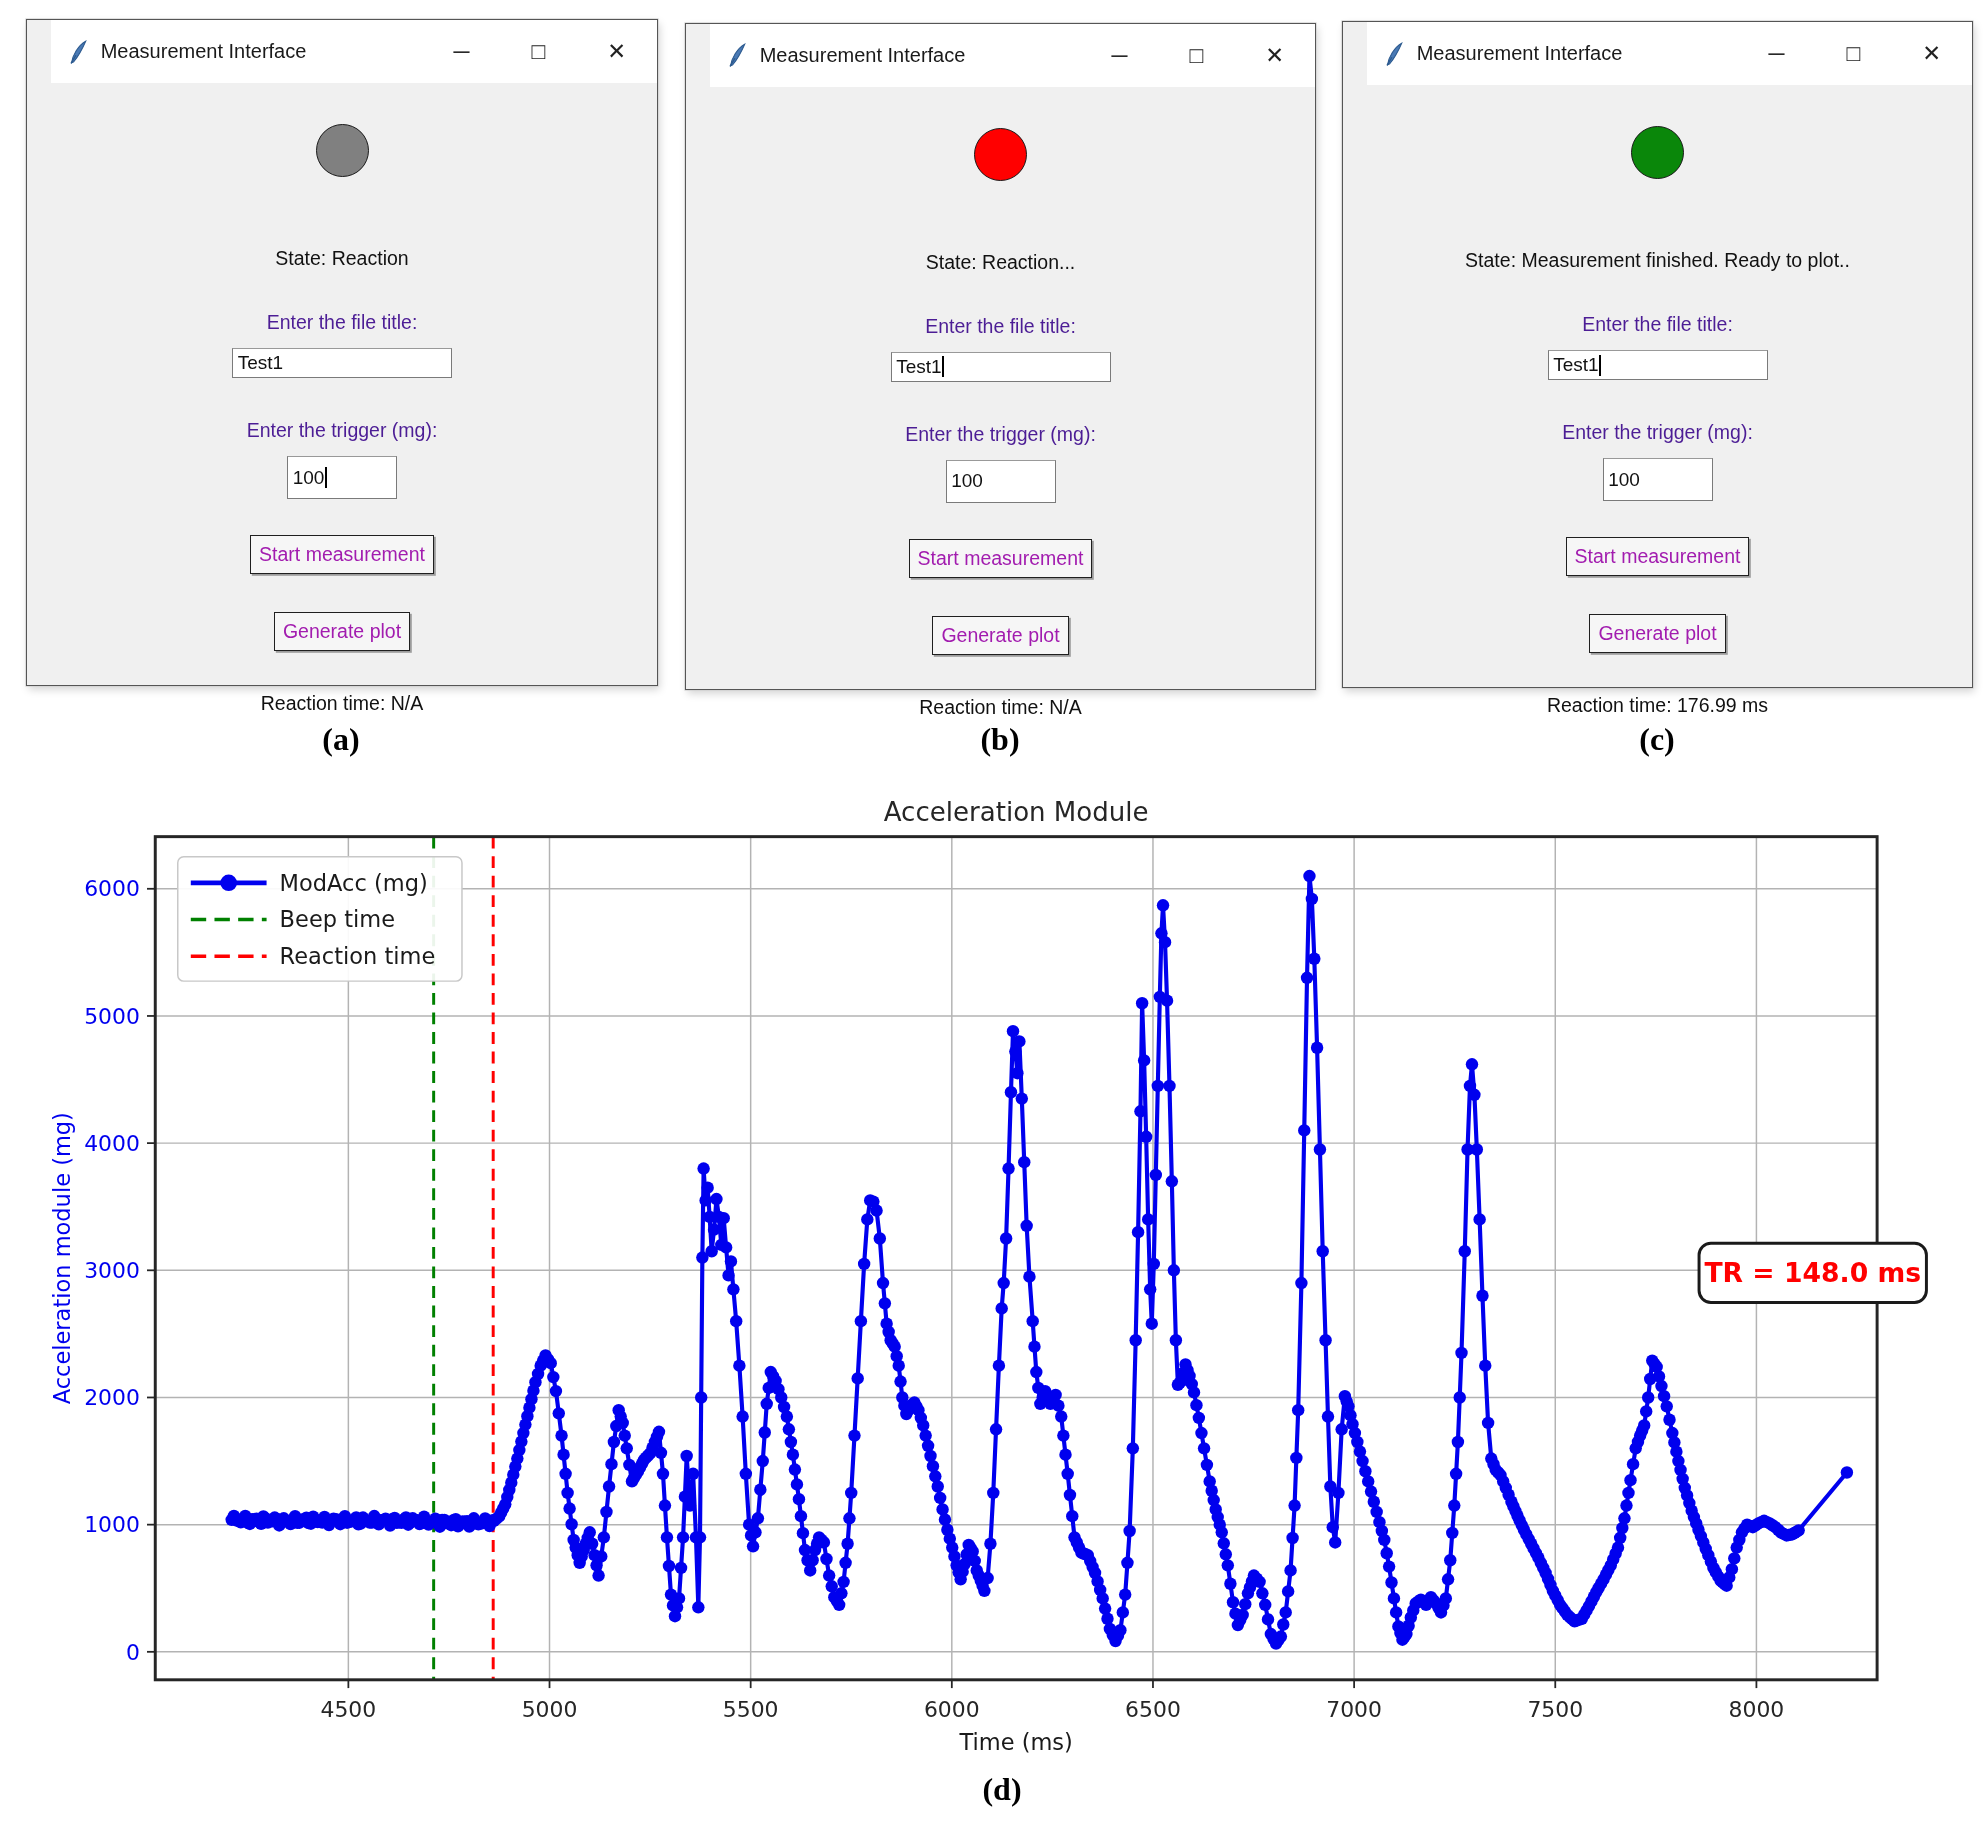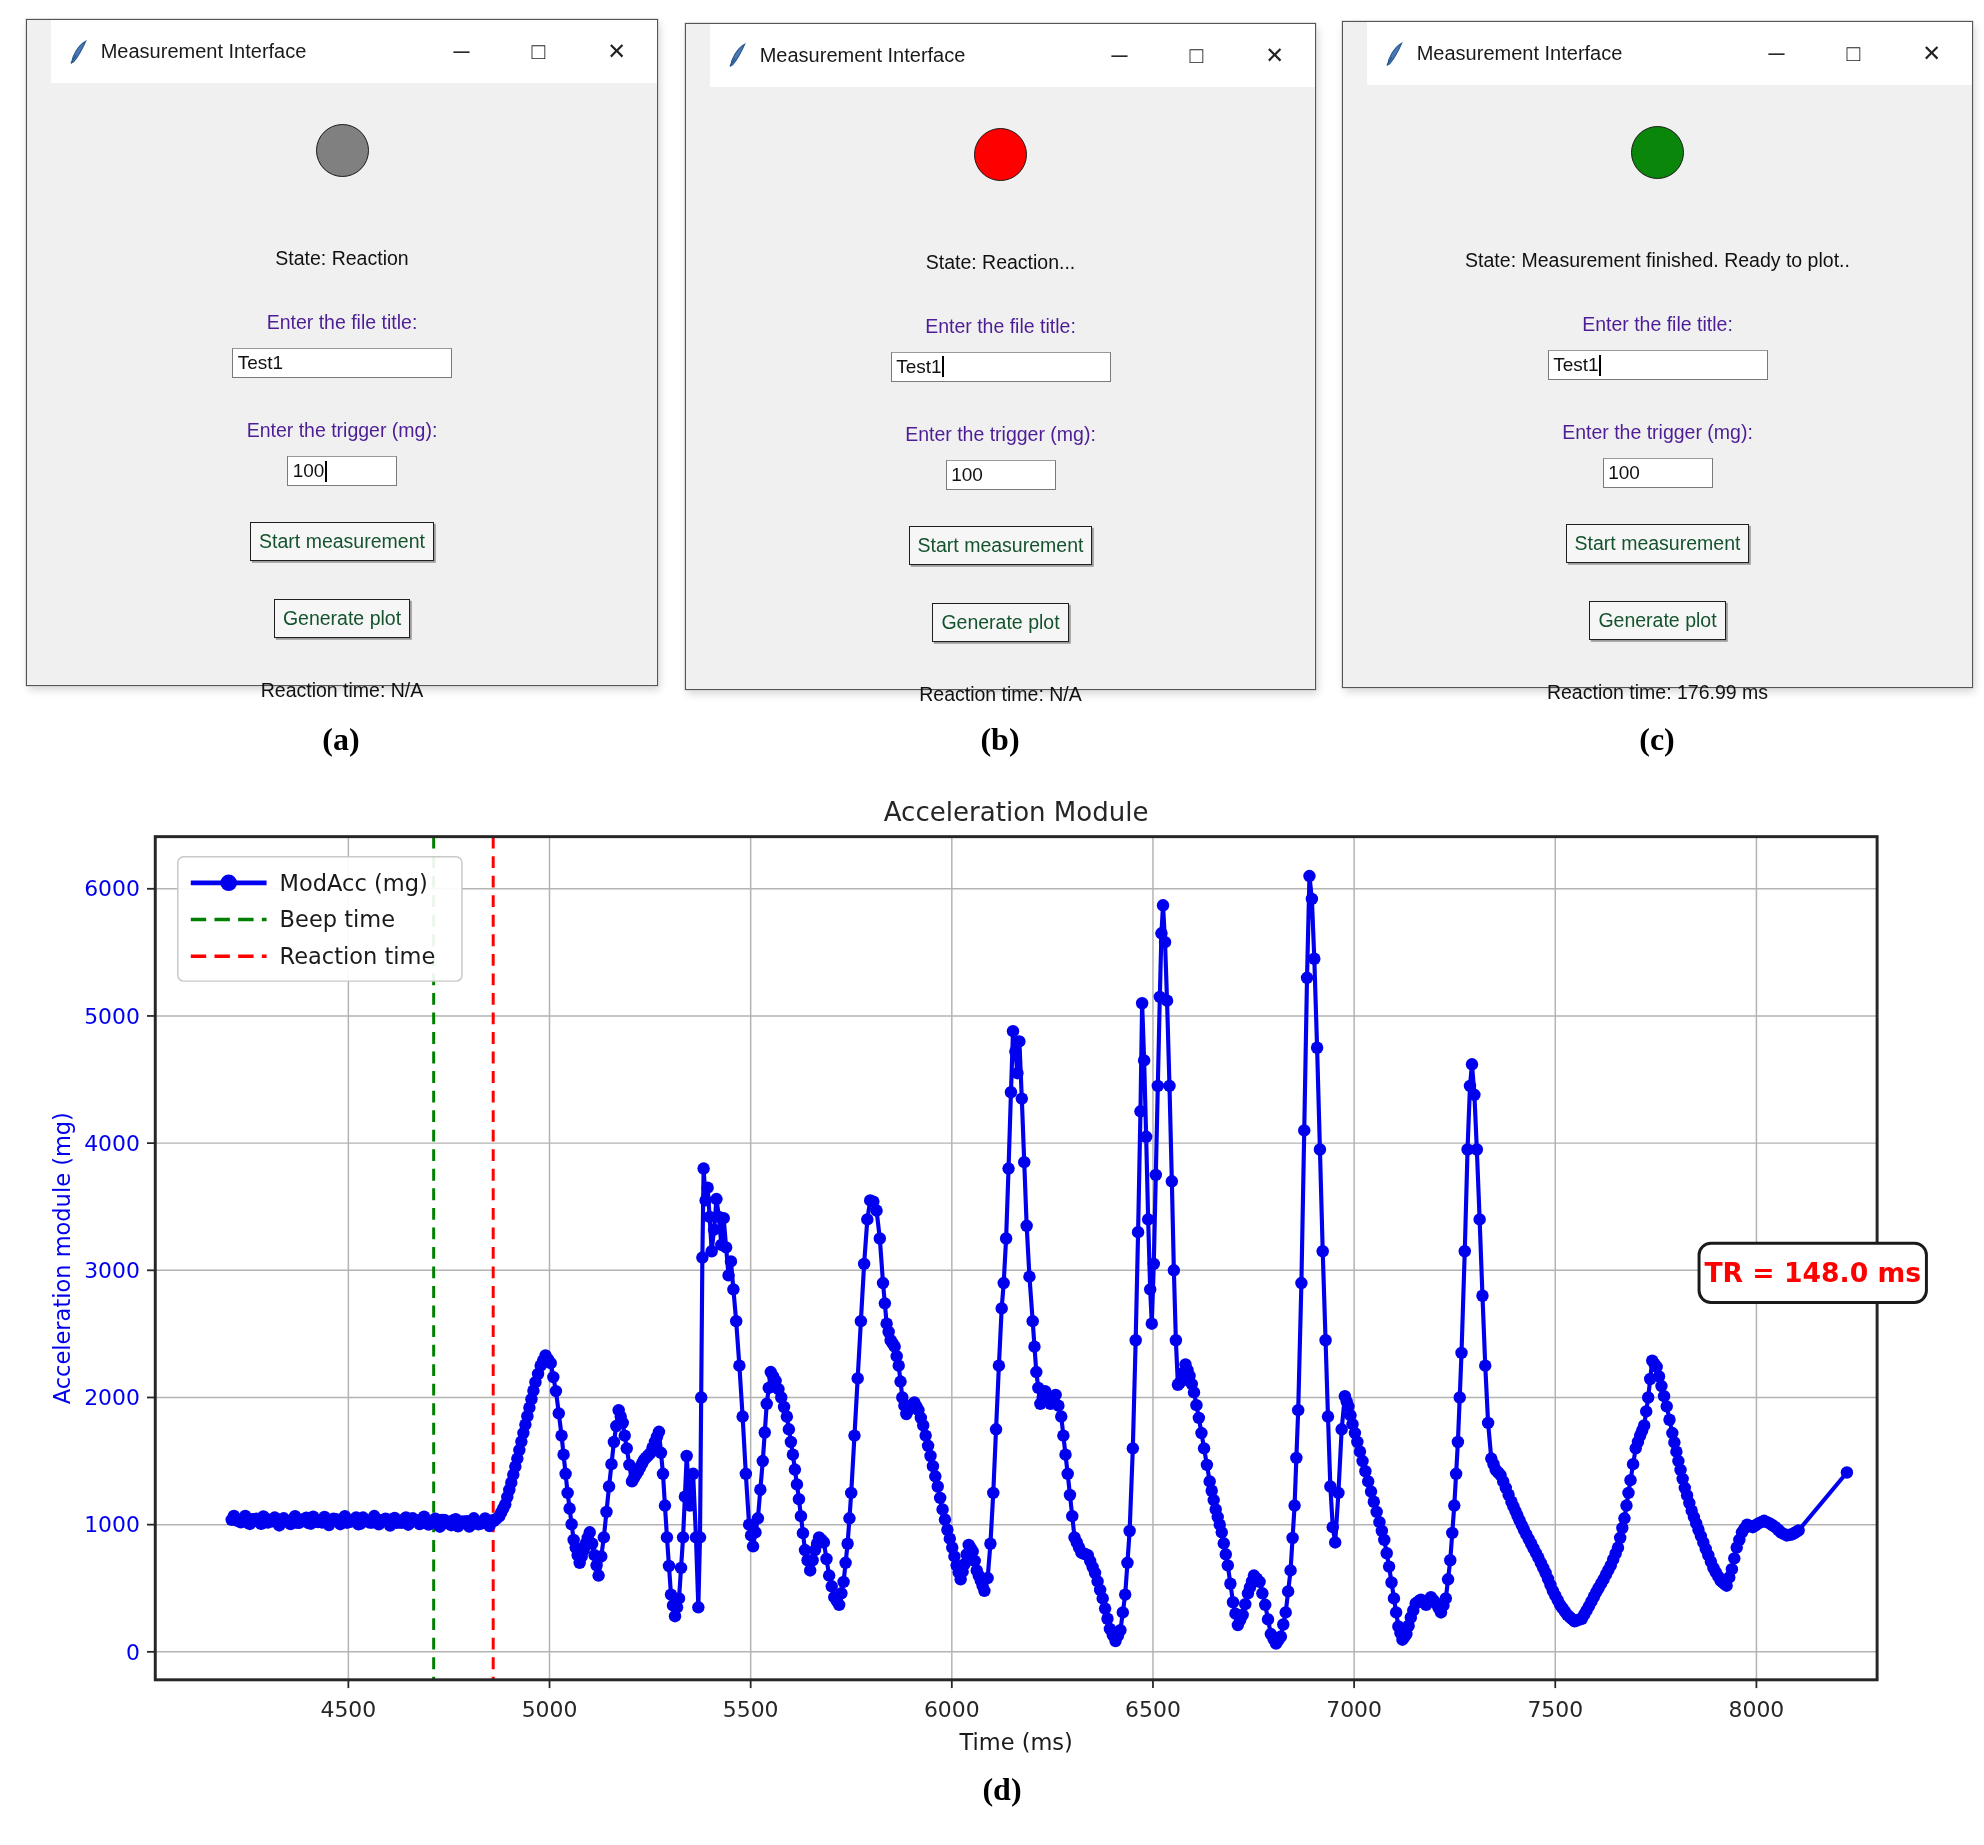--- a/index.html
+++ b/index.html
@@ -9,23 +9,23 @@
   .feather{width:26px;height:26px;margin-left:13px;flex:0 0 auto;}
   .title{font-size:20px;color:#1a1a1a;margin-left:10.7px;flex:1 1 auto;white-space:nowrap;}
   .winctl{display:flex;gap:62px;margin-right:31px;color:#222;font-size:22.5px;}
   .winctl span{cursor:default;line-height:51px;}
   .body{flex:1 1 auto;display:flex;flex-direction:column;align-items:center;}
   .circle{width:51px;height:51px;border-radius:50%;border:1.2px solid #1a1a1a;margin-top:41px;}
   .state{margin-top:70px;font-size:19.5px;color:#111;}
   .lbl{margin-top:41px;font-size:19.5px;color:#4c1d95;}
   .field{background:#ffffff;border:0.6px solid #7a7a7a;border-top:1.2px solid #999;margin-top:14px;display:flex;align-items:center;font-size:19px;color:#111;padding-left:4.7px;box-sizing:border-box;}
   .field.file{width:220px;height:30px;align-items:center;}
-  .field.trig{width:110px;height:30px;}
+  .field.trig{width:110px;height:43px;}
   .caret{display:inline-block;width:1.8px;height:21px;background:#000;margin-left:0.6px;}
-  .btn{margin-top:36px;background:#f6f6f6;border:0.6px solid #1f1f1f;box-shadow:1.8px 1.8px 0 rgba(0,0,0,0.35);font-size:19.5px;color:#14532d;padding:7px 8px;cursor:pointer;white-space:nowrap;}
+  .btn{margin-top:36px;background:#f6f6f6;border:0.6px solid #1f1f1f;box-shadow:1.8px 1.8px 0 rgba(0,0,0,0.35);font-size:19.5px;color:#a21caf;padding:7px 8px;cursor:pointer;white-space:nowrap;}
   .btn.gen{margin-top:38px;}
   .reaction{margin-top:41px;font-size:19.5px;color:#111;}
   .figlabel{position:absolute;font-family:"Liberation Serif",serif;font-weight:bold;font-size:32px;color:#000;transform:translateX(-50%);}
   #chartbox{position:absolute;left:0;top:0;width:1985px;height:1845px;}
 </style>
 </head>
 <body>
 
 <div class="win" style="left:26px;top:19px;width:630px;height:665px;">
   <div class="titlebar">

